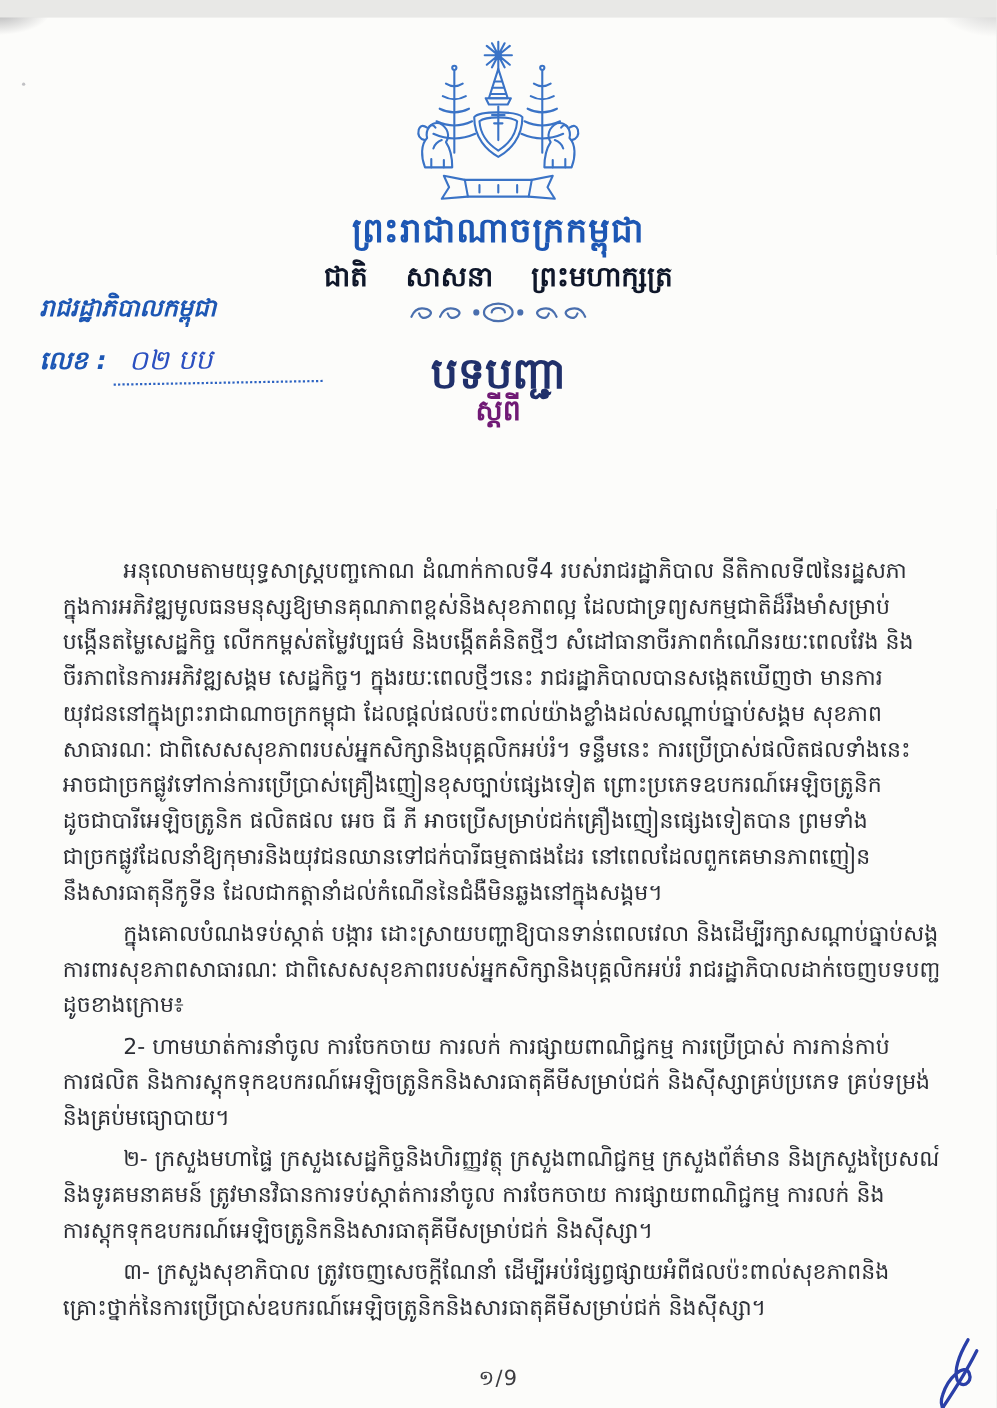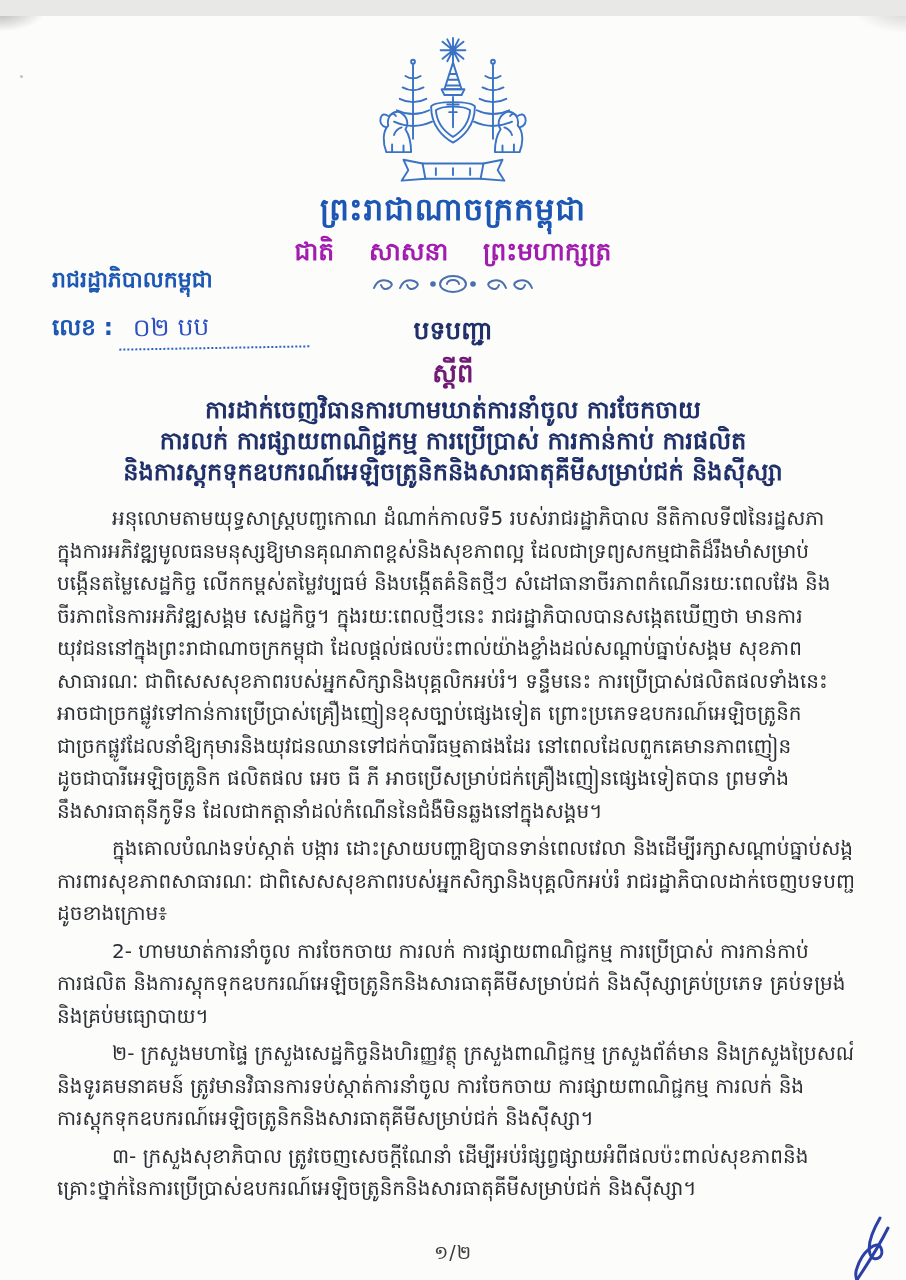--- a/index.html
+++ b/index.html
@@ -13,34 +13,34 @@
   .smudge-tl { left:-14px; top:-10px; width:60px; height:26px;
     background:radial-gradient(ellipse at 20% 20%, rgba(90,90,95,.45), rgba(120,120,125,0) 70%); }
   .smudge-tr { right:-16px; top:-12px; width:70px; height:30px;
     background:radial-gradient(ellipse at 80% 10%, rgba(120,120,125,.35), rgba(120,120,125,0) 70%); }
   .speck { position:absolute; left:20px; top:59px; width:3px; height:3px; border-radius:50%; background:#9a9aa0; opacity:.6; }
 
   .crest { position:absolute; left:50%; top:20px; transform:translateX(-50%); }
 
   .center-text { position:absolute; left:0; width:100%; text-align:center; }
   .kingdom { top:174px; font-size:31px; font-weight:bold; color:#1d57b4; letter-spacing:1px; }
-  .motto   { top:220px; font-size:25px; font-weight:bold; color:#a21caf; word-spacing:26px; }
+  .motto   { top:220px; font-size:25px; font-weight:bold; color:#0f172a; word-spacing:26px; }
   .ornament { position:absolute; left:50%; top:256px; transform:translateX(-50%); }
 
-  .issuer { position:absolute; left:52px; top:250px; color:#1d57b4; }
+  .issuer { position:absolute; left:36px; top:250px; color:#1d57b4;font-style:italic; }
   .issuer-gov { font-size:22px; font-weight:bold; white-space:nowrap; }
   .numline { margin-top:13px; font-size:23px; font-weight:bold; white-space:nowrap; }
   .numvalue {
     display:inline-block; min-width:190px; margin-left:6px;
     border-bottom:2px dotted #2b62c2; color:#2b50c0;
     font-size:25px; font-weight:normal; transform:rotate(-1deg);
     padding:0 8px 0 14px;
   }
 
-  .doctype { top:299px; font-size:25px; font-weight:bold; color:#20306b; }
+  .doctype { top:299px; font-size:39px; font-weight:bold; color:#20306b; }
   .subject { top:341px; font-size:26px; font-weight:bold; color:#701a75; }
   .title-block { position:absolute; left:0; top:379px; width:100%; text-align:center;
     font-size:24px; font-weight:bold; color:#20306b; }
   .title-block .tline { height:31px; line-height:31px; white-space:nowrap; overflow:hidden; }
 
   .body { position:absolute; left:57px; top:486px; width:796px;
     font-size:20px; color:#2c2e35; }
   .bline { height:32.5px; line-height:32.5px; white-space:nowrap; overflow:hidden; }
   .para { margin-top:5px; }
   .para:first-child { margin-top:0; }
@@ -114,37 +114,32 @@
   <div class="issuer">
     <div class="issuer-gov">រាជរដ្ឋាភិបាលកម្ពុជា</div>
     <div class="numline">
       <span>លេខ :</span><span class="numvalue">០២ បប</span>
     </div>
   </div>
 
   <div class="center-text doctype">បទបញ្ជា</div>
   <div class="center-text subject">ស្តីពី</div>
 
-  <div class="title-block">
-    <div class="tline">ការដាក់ចេញវិធានការហាមឃាត់ការនាំចូល ការចែកចាយ</div>
-    <div class="tline">ការលក់ ការផ្សាយពាណិជ្ជកម្ម ការប្រើប្រាស់ ការកាន់កាប់ ការផលិត</div>
-    <div class="tline">និងការស្តុកទុកឧបករណ៍អេឡិចត្រូនិកនិងសារធាតុគីមីសម្រាប់ជក់ និងស៊ីស្សា</div>
-  </div>
 
   <div class="body">
     <div class="para">
-      <div class="bline indent">អនុលោមតាមយុទ្ធសាស្ត្របញ្ចកោណ ដំណាក់កាលទី5 របស់រាជរដ្ឋាភិបាល នីតិកាលទី៧នៃរដ្ឋសភា</div>
+      <div class="bline indent">អនុលោមតាមយុទ្ធសាស្ត្របញ្ចកោណ ដំណាក់កាលទី4 របស់រាជរដ្ឋាភិបាល នីតិកាលទី៧នៃរដ្ឋសភា</div>
       <div class="bline">ក្នុងការអភិវឌ្ឍមូលធនមនុស្សឱ្យមានគុណភាពខ្ពស់និងសុខភាពល្អ ដែលជាទ្រព្យសកម្មជាតិដ៏រឹងមាំសម្រាប់</div>
       <div class="bline">បង្កើនតម្លៃសេដ្ឋកិច្ច លើកកម្ពស់តម្លៃវប្បធម៌ និងបង្កើតគំនិតថ្មីៗ សំដៅធានាចីរភាពកំណើនរយៈពេលវែង និង</div>
       <div class="bline">ចីរភាពនៃការអភិវឌ្ឍសង្គម សេដ្ឋកិច្ច។ ក្នុងរយៈពេលថ្មីៗនេះ រាជរដ្ឋាភិបាលបានសង្កេតឃើញថា មានការ</div>
       <div class="bline">យុវជននៅក្នុងព្រះរាជាណាចក្រកម្ពុជា ដែលផ្តល់ផលប៉ះពាល់យ៉ាងខ្លាំងដល់សណ្តាប់ធ្នាប់សង្គម សុខភាព</div>
       <div class="bline">សាធារណៈ ជាពិសេសសុខភាពរបស់អ្នកសិក្សានិងបុគ្គលិកអប់រំ។ ទន្ទឹមនេះ ការប្រើប្រាស់ផលិតផលទាំងនេះ</div>
       <div class="bline">អាចជាច្រកផ្លូវទៅកាន់ការប្រើប្រាស់គ្រឿងញៀនខុសច្បាប់ផ្សេងទៀត ព្រោះប្រភេទឧបករណ៍អេឡិចត្រូនិក</div>
+      <div class="bline">ដូចជាបារីអេឡិចត្រូនិក ផលិតផល អេច ធី ភី អាចប្រើសម្រាប់ជក់គ្រឿងញៀនផ្សេងទៀតបាន ព្រមទាំង</div>
       <div class="bline">ជាច្រកផ្លូវដែលនាំឱ្យកុមារនិងយុវជនឈានទៅជក់បារីធម្មតាផងដែរ នៅពេលដែលពួកគេមានភាពញៀន</div>
-      <div class="bline">ដូចជាបារីអេឡិចត្រូនិក ផលិតផល អេច ធី ភី អាចប្រើសម្រាប់ជក់គ្រឿងញៀនផ្សេងទៀតបាន ព្រមទាំង</div>
       <div class="bline">នឹងសារធាតុនីកូទីន ដែលជាកត្តានាំដល់កំណើននៃជំងឺមិនឆ្លងនៅក្នុងសង្គម។</div>
     </div>
     <div class="para">
       <div class="bline indent">ក្នុងគោលបំណងទប់ស្កាត់ បង្ការ ដោះស្រាយបញ្ហាឱ្យបានទាន់ពេលវេលា និងដើម្បីរក្សាសណ្តាប់ធ្នាប់សង្គម</div>
       <div class="bline">ការពារសុខភាពសាធារណៈ ជាពិសេសសុខភាពរបស់អ្នកសិក្សានិងបុគ្គលិកអប់រំ រាជរដ្ឋាភិបាលដាក់ចេញបទបញ្ជា</div>
       <div class="bline">ដូចខាងក្រោម៖</div>
     </div>
     <div class="para">
       <div class="bline indent">2- ហាមឃាត់ការនាំចូល ការចែកចាយ ការលក់ ការផ្សាយពាណិជ្ជកម្ម ការប្រើប្រាស់ ការកាន់កាប់</div>
       <div class="bline">ការផលិត និងការស្តុកទុកឧបករណ៍អេឡិចត្រូនិកនិងសារធាតុគីមីសម្រាប់ជក់ និងស៊ីស្សាគ្រប់ប្រភេទ គ្រប់ទម្រង់</div>
@@ -154,21 +149,21 @@
       <div class="bline indent">២- ក្រសួងមហាផ្ទៃ ក្រសួងសេដ្ឋកិច្ចនិងហិរញ្ញវត្ថុ ក្រសួងពាណិជ្ជកម្ម ក្រសួងព័ត៌មាន និងក្រសួងប្រៃសណីយ៍</div>
       <div class="bline">និងទូរគមនាគមន៍ ត្រូវមានវិធានការទប់ស្កាត់ការនាំចូល ការចែកចាយ ការផ្សាយពាណិជ្ជកម្ម ការលក់ និង</div>
       <div class="bline">ការស្តុកទុកឧបករណ៍អេឡិចត្រូនិកនិងសារធាតុគីមីសម្រាប់ជក់ និងស៊ីស្សា។</div>
     </div>
     <div class="para">
       <div class="bline indent">៣- ក្រសួងសុខាភិបាល ត្រូវចេញសេចក្តីណែនាំ ដើម្បីអប់រំផ្សព្វផ្សាយអំពីផលប៉ះពាល់សុខភាពនិង</div>
       <div class="bline">គ្រោះថ្នាក់នៃការប្រើប្រាស់ឧបករណ៍អេឡិចត្រូនិកនិងសារធាតុគីមីសម្រាប់ជក់ និងស៊ីស្សា។</div>
     </div>
   </div>
 
-  <div class="pageno">១/២</div>
+  <div class="pageno">១/9</div>
 
   <div class="signature">
     <svg width="58" height="80" viewBox="0 0 58 80" fill="none" stroke="#2a3fa8" stroke-width="3" stroke-linecap="round">
       <path d="M40 4 C33 16 27 30 30 40 C33 49 45 44 41 34 C37 25 22 38 17 54 C13 65 20 74 29 69"></path>
       <path d="M48 14 C41 28 28 50 10 76"></path>
     </svg>
   </div>
 
 </div>
 

